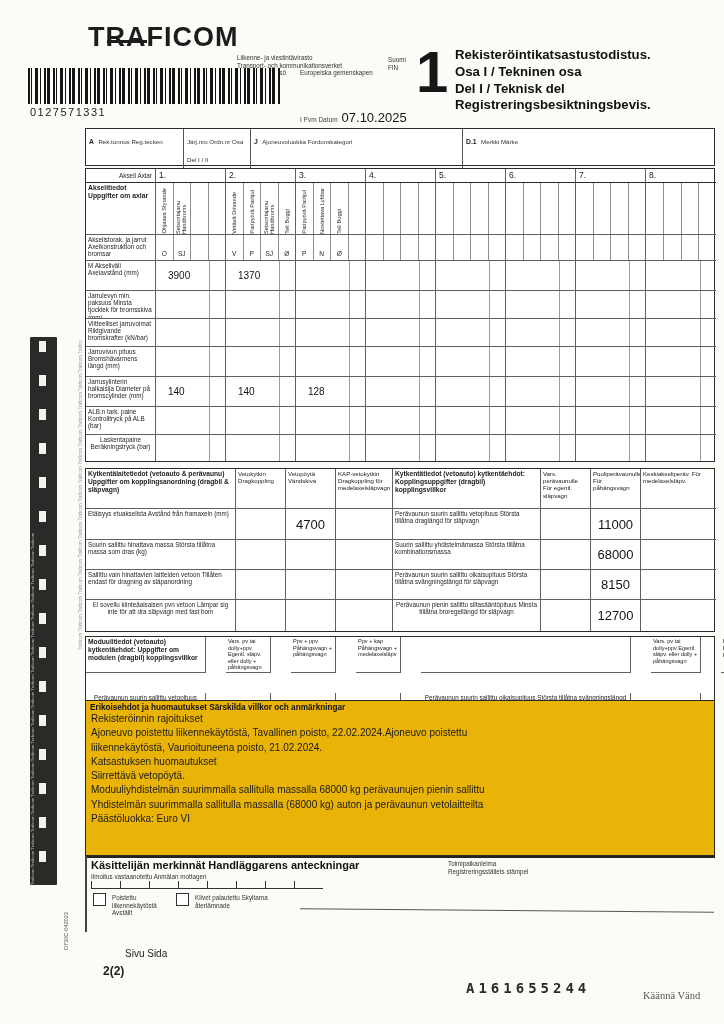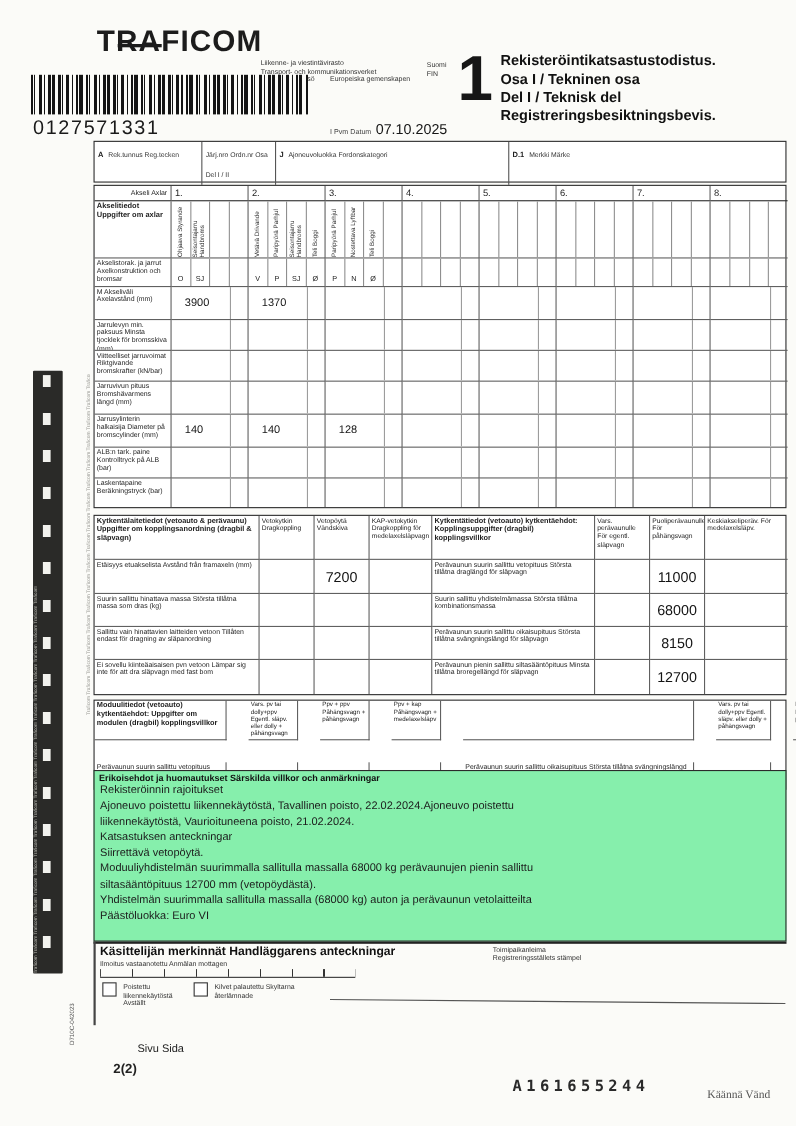--- a/index.html
+++ b/index.html
@@ -7,31 +7,31 @@
         font-family:"Liberation Sans",sans-serif;color:#222;}
   .abs{position:absolute;}
   
   #logo{left:88px;top:22px;font-size:27px;font-weight:bold;letter-spacing:1px;color:#1c1c1c;}
   #logo-bar{left:107px;top:40px;width:40px;height:3.4px;background:#1c1c1c;}
   #agency{left:237px;top:54px;font-size:6.3px;line-height:7.6px;color:#333;}
   #agency .row2{display:flex;gap:14px;}
   #country{left:388px;top:56px;font-size:6.3px;line-height:7.6px;color:#333;}
   #barcode{left:28px;top:68px;width:252px;height:36px;
     background:repeating-linear-gradient(90deg,#141414 0 2px,#fbfbf8 2px 3px,#141414 3px 4px,#fbfbf8 4px 7px,#141414 7px 10px,#fbfbf8 10px 12px,#141414 12px 13px,#fbfbf8 13px 16px,#141414 16px 18px,#fbfbf8 18px 19px,#141414 19px 22px,#fbfbf8 22px 25px);}
-  #barcode-num{left:30px;top:106px;font-size:18px;letter-spacing:1.5px;color:#1a1a1a;}
+  #barcode-num{left:30px;top:106px;font-size:11px;letter-spacing:1.5px;color:#1a1a1a;}
   #big-num{left:416px;top:44px;font-size:58px;font-weight:bold;line-height:0.95;color:#161616;}
   #title{left:455px;top:47px;font-size:13.2px;font-weight:bold;line-height:16.8px;color:#111;}
   #dateblock{left:300px;top:110px;display:flex;align-items:baseline;gap:4px;justify-content:space-between;}
   #dateblock .dl{font-size:6.5px;color:#444;}
   #dateblock .dv{font-size:13px;color:#161616;}
   
   .grid{position:absolute;display:grid;background:#fff;border:1.7px solid #2b2b2b;box-sizing:border-box;}
   .c{border-right:1px solid #606060;border-bottom:1px solid #606060;position:relative;overflow:hidden;box-sizing:border-box;}
   .nr{border-right:none!important;}
-  .nb{border-bottom:none!important;}
+  .nb{border-bottom:none!important;text-align:center;}
   .hb{border-bottom:1.6px solid #2b2b2b!important;}
   .lc{padding:1px 2px;font-size:6.3px;line-height:1.15;color:#1f1f1f;}
   .lcb{font-weight:bold;font-size:6.8px;}
   .hn{font-size:8.5px;padding:1px 0 0 3px;color:#1c1c1c;}
   .axhdr{font-size:6.4px;text-align:right;padding:3px 3px 0 0;color:#1f1f1f;}
   .subs{display:flex;height:100%;}
   .sub{flex:1;border-right:1px solid #8f8f8f;display:flex;align-items:flex-end;justify-content:center;overflow:hidden;}
   .sub:last-child{border-right:none;}
   .vt{writing-mode:vertical-rl;transform:rotate(180deg);font-size:5.7px;line-height:6.4px;color:#2a2a2a;max-height:49px;}
   .bl{font-size:6.6px;color:#1d1d1d;padding-bottom:3px;}
@@ -49,21 +49,21 @@
     grid-template-rows:40px 31px 30px 30px 31px;}
   #mod-grid{left:85px;top:636px;width:630px;grid-template-columns:120px 45px 45px 45px 210px 50px 55px 60px;
     grid-template-rows:36px 24px;gap:20px;}
   
   #reg-grid{left:85px;top:128px;width:630px;height:38px;grid-template-columns:98px 67px 212px 253px;}
   .rc{border-right:1px solid #555;padding:1px 3px;box-sizing:border-box;}
   .rc .code{font-weight:bold;font-size:6.8px;}
   .rc .rlab{font-size:6.2px;color:#333;}
   .rc .rval{font-size:11px;color:#141414;margin-top:20px;padding-left:5px;}
   
-  #spec{left:85px;top:700px;width:630px;height:156px;border:1.7px solid #2b2b2b;background:#86efac;box-sizing:border-box;}
+  #spec{left:85px;top:700px;width:630px;height:156px;border:1.7px solid #2b2b2b;background:#eab308;box-sizing:border-box;}
   #spec .shdr{font-size:8.2px;font-weight:bold;padding:2px 4px 0 4px;color:#111;}
   #spec .sline{display:block;font-size:10px;line-height:14.3px;color:#1b1b1b;padding-left:5px;}
   
   #hl-top{left:85px;top:856px;width:630px;height:2px;background:#222;}
   #hl-left{left:85px;top:856px;width:1.5px;height:76px;background:#444;}
   #h-hdr{left:91px;top:859px;font-size:11px;font-weight:bold;color:#111;}
   #h-stamp{left:448px;top:860px;font-size:6.3px;line-height:8px;color:#333;}
   #h-recv{left:91px;top:873px;font-size:6.3px;color:#333;}
   #h-ruler{left:91px;top:881px;width:232px;height:7px;border-bottom:1.5px solid #333;
     background:repeating-linear-gradient(90deg,#333 0 1px,transparent 1px 29px);}
@@ -413,21 +413,21 @@
     <div class="c ch">Vetokytkin Dragkoppling</div>
     <div class="c ch">Vetopöytä Vändskiva</div>
     <div class="c ch">KAP-vetokytkin Dragkoppling för medelaxelsläpvagn</div>
     <div class="c ch chb">Kytkentätiedot (vetoauto) kytkentäehdot: Kopplingsuppgifter (dragbil) kopplingsvillkor</div>
     <div class="c ch">Vars. perävaunulle För egentl. släpvagn</div>
     <div class="c ch">Puoliperävaunulle För påhängsvagn</div>
     <div class="c ch nr">Keskiakseliperäv. För medelaxelsläpv.</div>
 
     <div class="c lc">Etäisyys etuakselista Avstånd från framaxeln (mm)</div>
     <div class="c cv"></div>
-    <div class="c cv">7200</div>
+    <div class="c cv">4700</div>
     <div class="c cv"></div>
     <div class="c lc">Perävaunun suurin sallittu vetopituus Största tillåtna draglängd för släpvagn</div>
     <div class="c cv"></div>
     <div class="c cv">11000</div>
     <div class="c cv nr"></div>
 
     <div class="c lc">Suurin sallittu hinattava massa Största tillåtna massa som dras (kg)</div>
     <div class="c cv"></div>
     <div class="c cv"></div>
     <div class="c cv"></div>
@@ -474,24 +474,23 @@
     <div class="c nb"></div>
     <div class="c nb nr"></div>
   </div>
 
   <div class="abs" id="spec">
     <div class="shdr">Erikoisehdot ja huomautukset Särskilda villkor och anmärkningar</div>
     <div>
       <span class="sline">Rekisteröinnin rajoitukset</span>
       <span class="sline">Ajoneuvo poistettu liikennekäytöstä, Tavallinen poisto, 22.02.2024.Ajoneuvo poistettu</span>
       <span class="sline">liikennekäytöstä, Vaurioituneena poisto, 21.02.2024.</span>
-      <span class="sline">Katsastuksen anteckningar</span>
+      <span class="sline">Katsastuksen huomautukset</span>
       <span class="sline">Siirrettävä vetopöytä.</span>
       <span class="sline">Moduuliyhdistelmän suurimmalla sallitulla massalla 68000 kg perävaunujen pienin sallittu</span>
-      <span class="sline">siltasääntöpituus 12700 mm (vetopöydästä).</span>
       <span class="sline">Yhdistelmän suurimmalla sallitulla massalla (68000 kg) auton ja perävaunun vetolaitteilta</span>
       <span class="sline">Päästöluokka: Euro VI</span>
     </div>
   </div>
 
   <div class="abs" id="hl-top"></div>
   <div class="abs" id="hl-left"></div>
   <div class="abs" id="h-hdr">Käsittelijän merkinnät Handläggarens anteckningar</div>
   <div class="abs" id="h-stamp">
     <div>Toimipaikanleima</div>

